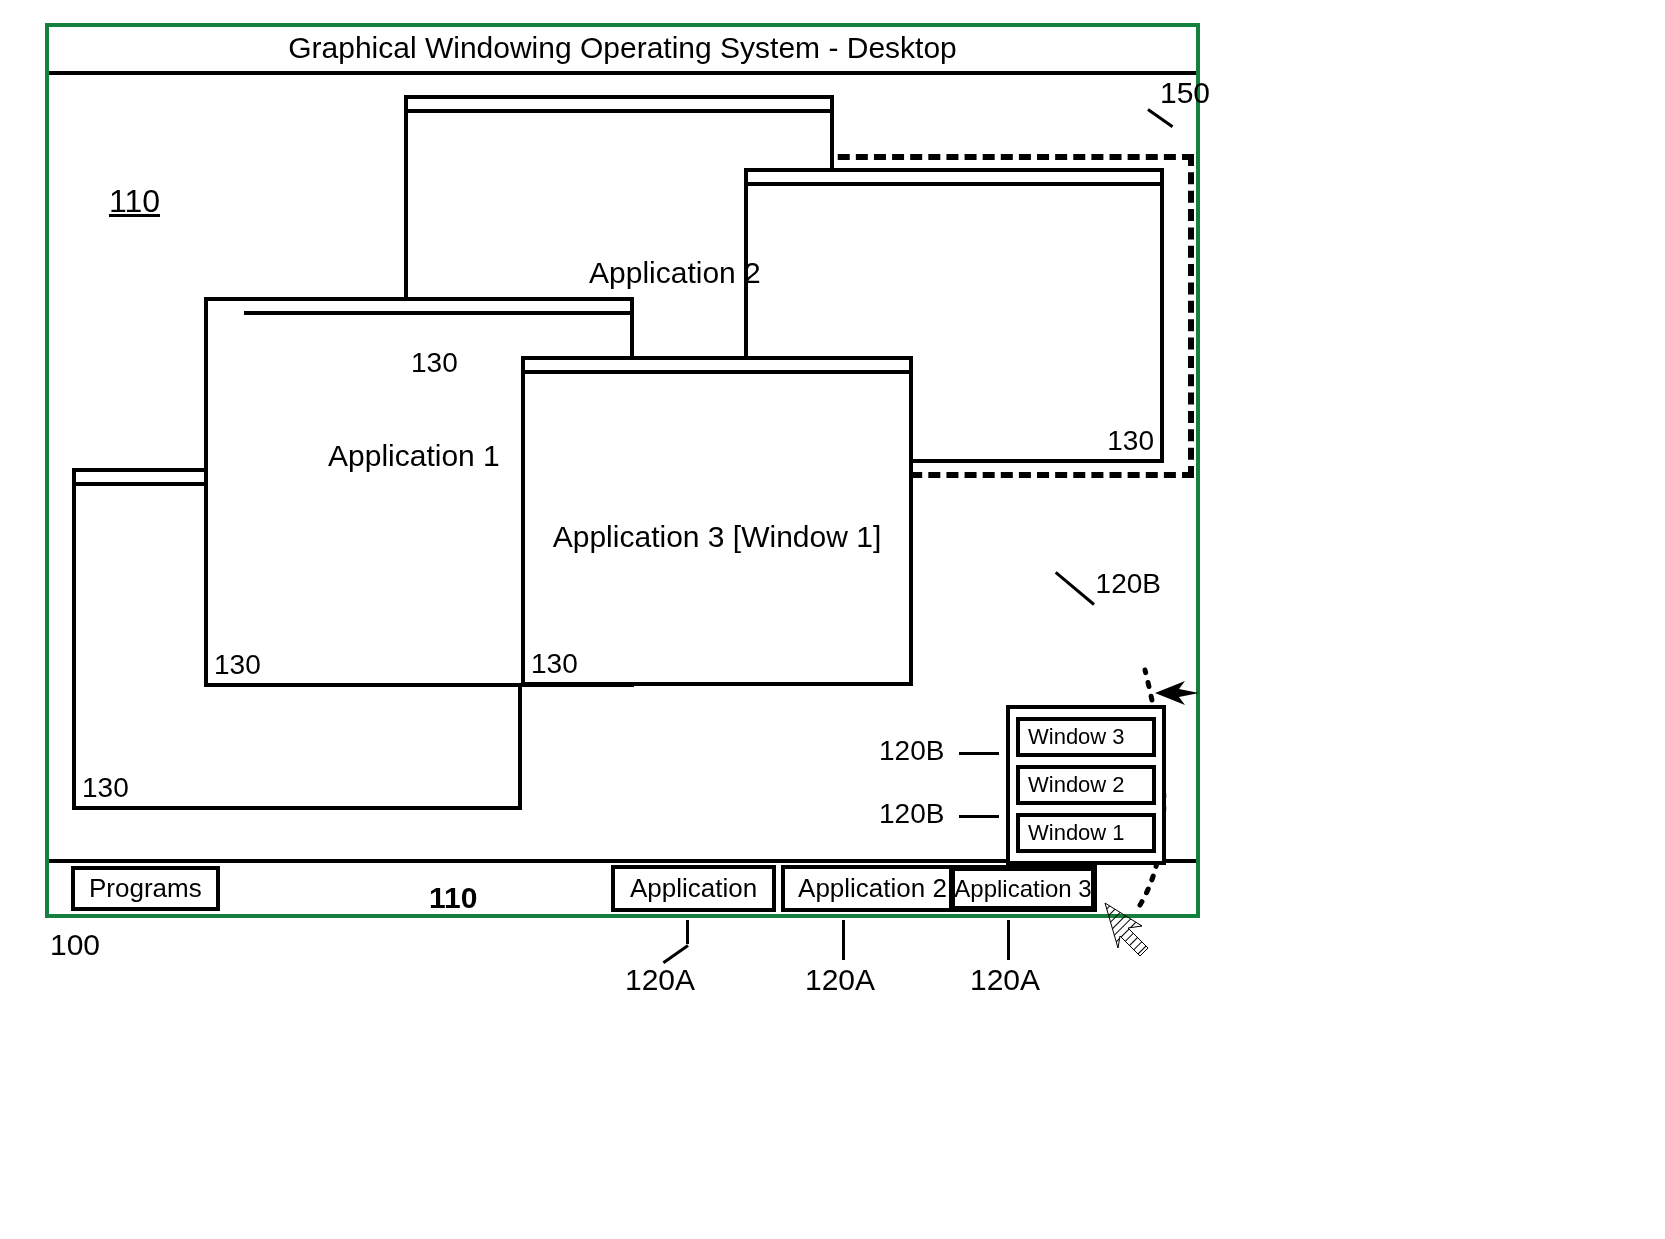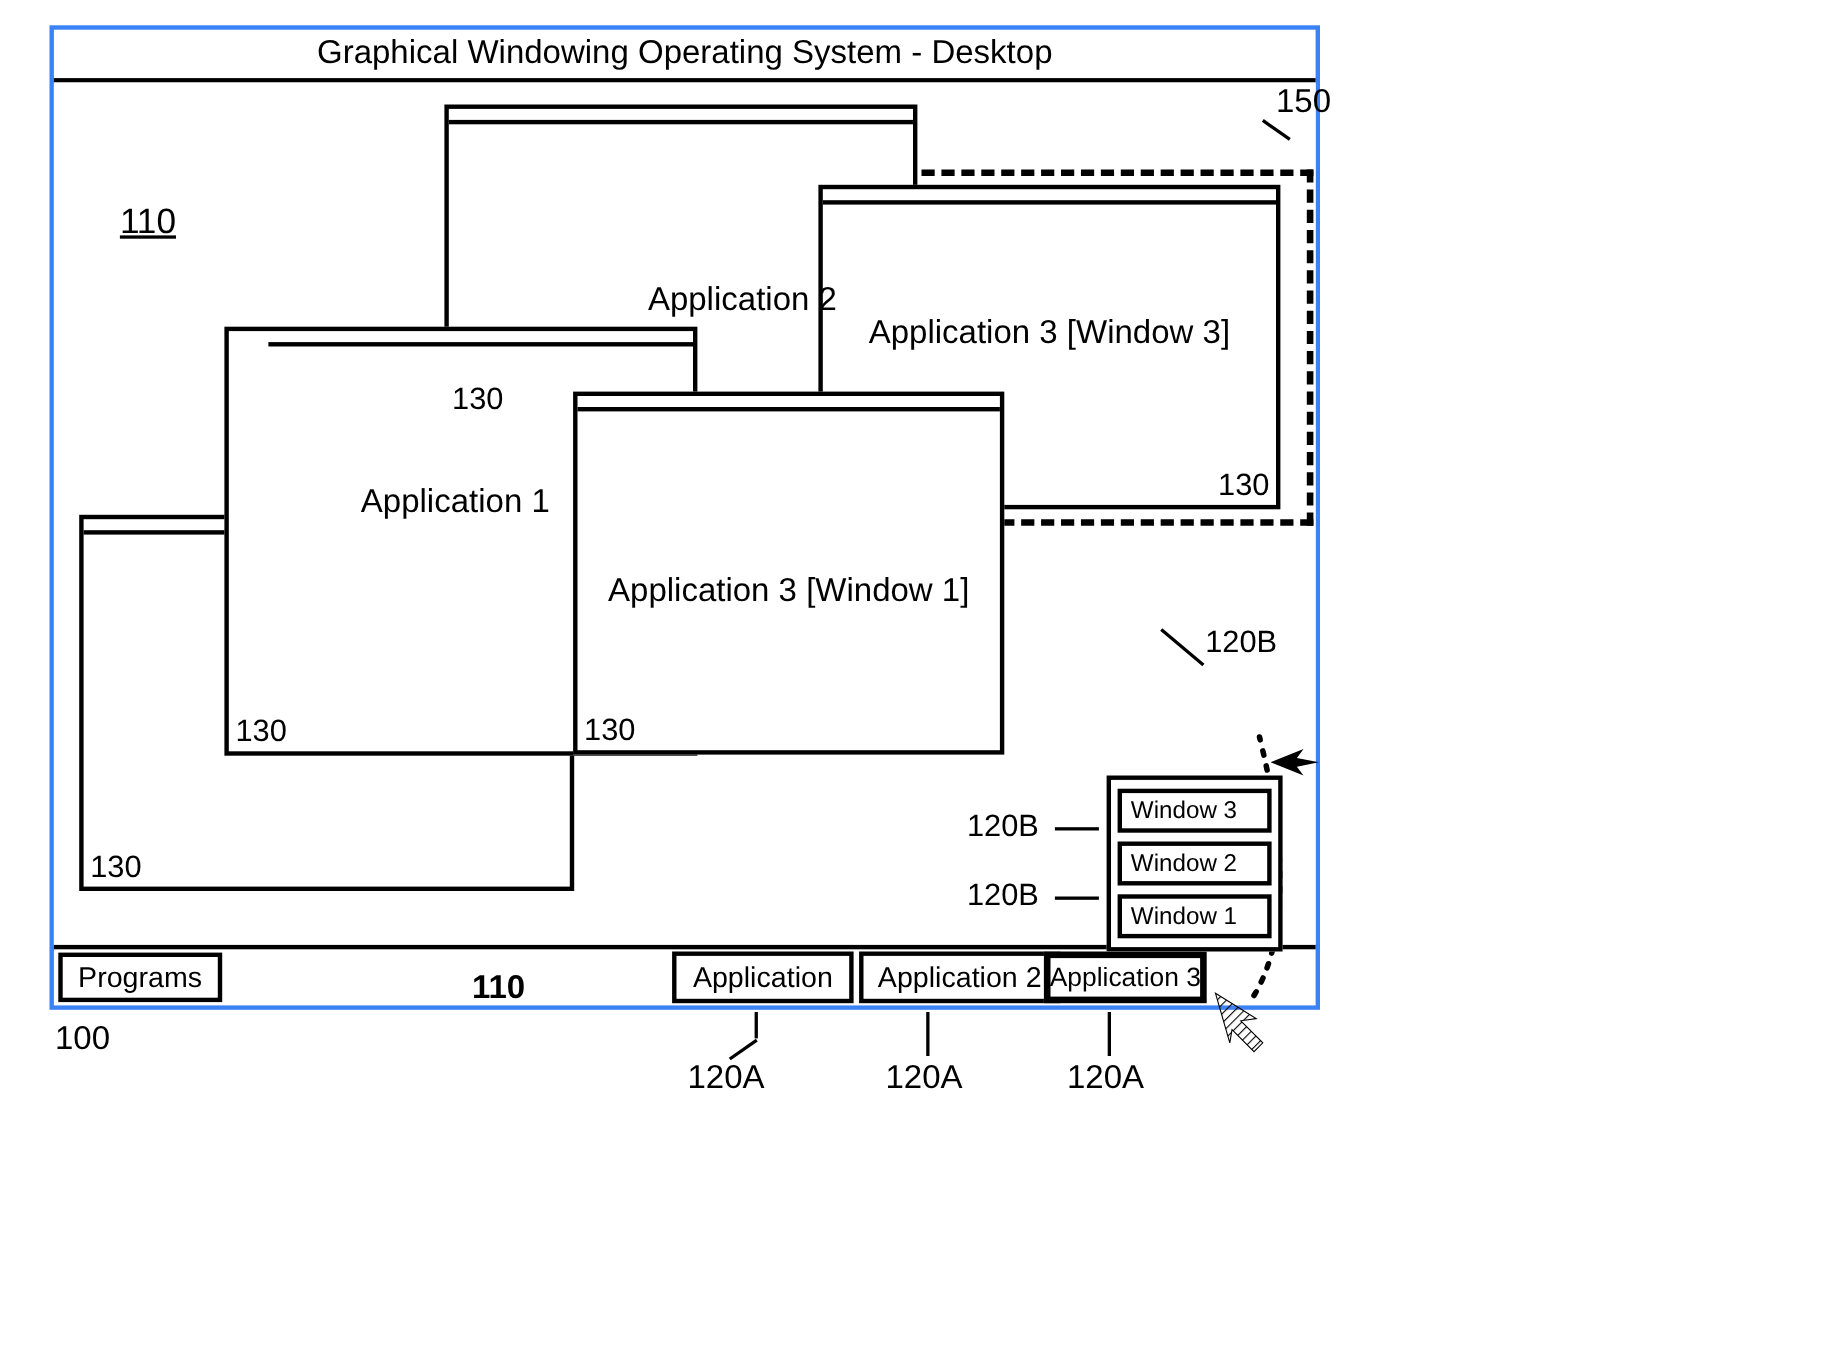--- a/index.html
+++ b/index.html
@@ -15,21 +15,21 @@
     width: 1665px;
     height: 1239px;
     background: #fff;
   }
   .outer-frame {
     position: absolute;
     left: 45px;
     top: 23px;
     width: 1155px;
     height: 895px;
-    border: 4px solid #3b82f6;
+    border: 4px solid #15803d;
   }
   .title {
     position: absolute;
     left: 0;
     top: 0;
     width: 100%;
     text-align: center;
     font-size: 30px;
     padding: 4px 0;
   }
@@ -52,21 +52,21 @@
   }
   .taskbar {
     position: absolute;
     left: 0;
     bottom: 0;
     right: 0;
     height: 55px;
     border-top: 4px solid #000;
     display: flex;
     align-items: center;
-    padding-left: 4px;
+    padding-left: 22px;
     gap: 6px;
   }
   .programs-btn {
     border: 4px solid #000;
     padding: 3px 14px;
     font-size: 26px;
   }
   .task-item {
     position: absolute;
     bottom: 2px;
@@ -134,21 +134,20 @@
 
         <div class="dashed-box" style="left:680px; top:79px; width:465px; height:324px; border:6px dashed #000; border-style: dashed; z-index:1;"></div>
 
         <div class="window win-outer" style="left:355px; top:20px; width:430px; height:325px; z-index:2;">
           <div class="win-titlebar"></div>
         </div>
         <div class="win-label" style="left:540px; top:181px; z-index:6;">Application 2</div>
 
         <div class="window win-outer" style="left:695px; top:93px; width:420px; height:295px; z-index:3;">
           <div class="win-titlebar"></div>
-          <div class="win-label" style="left:50%; top:114px; transform:translateX(-50%); white-space:nowrap;">Application 3 [Window 3]</div>
           <div class="ref-num" style="right:6px; bottom:2px;">130</div>
         </div>
 
         <div class="window win-outer" style="left:155px; top:222px; width:430px; height:390px; z-index:4;padding-left:36px;">
           <div class="win-titlebar"></div>
           <div class="win-label" style="left:120px; top:138px; white-space:nowrap;">Application 1</div>
           <div class="ref-num" style="left:6px; bottom:2px;">130</div>
         </div>
 
         <div class="ref-num" style="left:362px; top:272px; z-index:5;">130</div>

